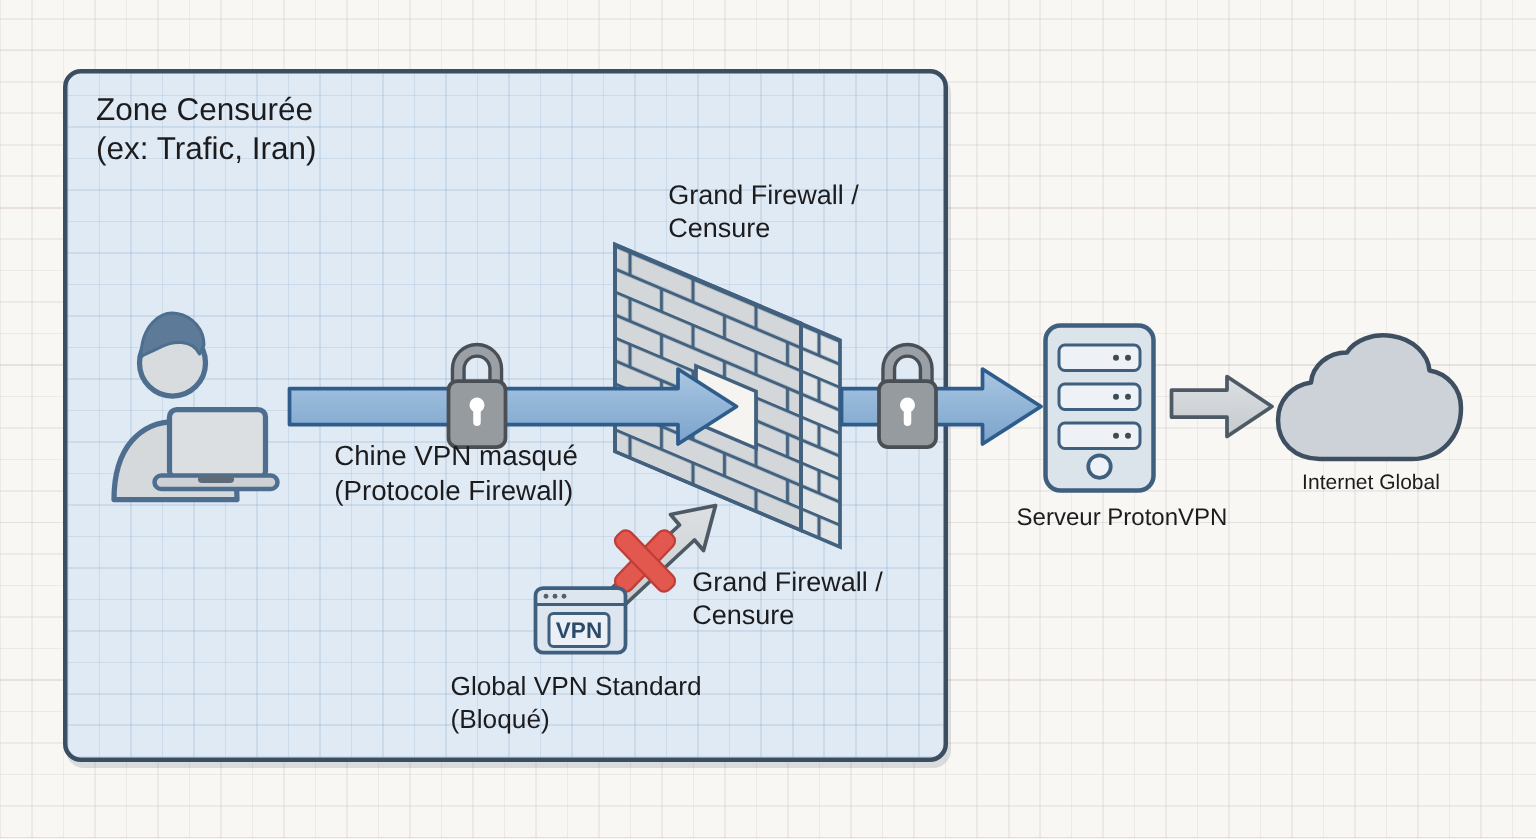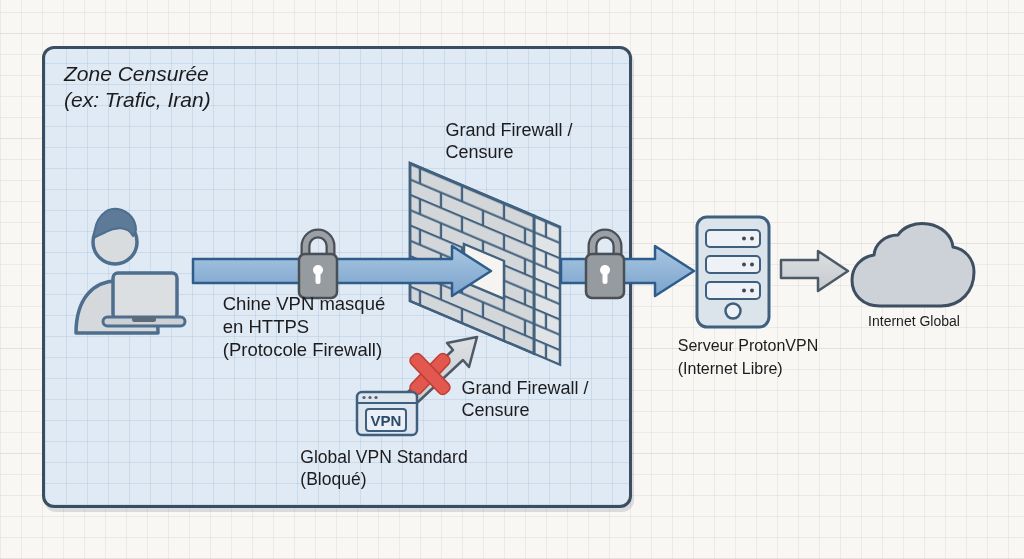--- a/index.html
+++ b/index.html
@@ -32,21 +32,21 @@
   svg.diagram{
     position:absolute;left:0;top:0;
     pointer-events:none;
   }
   .label{
     position:absolute;
     color:#1c1c1e;
     white-space:nowrap;
   }
   .label.centered{transform:translateX(-50%);text-align:left;}
-  .zone-title{left:64px;top:61px;font-size:21px;line-height:26px;font-style:italic;}
+  .zone-title{left:64px;top:61px;font-size:21px;line-height:26px;}
   .fw-top{left:509px;top:119px;font-size:18px;line-height:22px;}
   .stealth-cap{left:304px;top:292px;font-size:18.5px;line-height:23px;}
   .fw-bottom{left:525px;top:377px;font-size:18px;line-height:22px;}
   .standard-cap{left:384px;top:446px;font-size:17.5px;line-height:22px;}
   .server-label{left:748px;top:334px;font-size:16px;line-height:23px;}
   .cloud-label{left:914px;top:310px;font-size:14px;line-height:22px;}
 </style>
 </head>
 <body>
 
@@ -150,36 +150,34 @@
     <div>(ex: Trafic, Iran)</div>
   </div>
 
   <div class="label centered fw-top">
     <div>Grand Firewall /</div>
     <div>Censure</div>
   </div>
 
   <div class="label centered stealth-cap">
     <div>Chine VPN masqué</div>
-    <div>en HTTPS</div>
     <div>(Protocole Firewall)</div>
   </div>
 
   <div class="label centered fw-bottom">
     <div>Grand Firewall /</div>
     <div>Censure</div>
   </div>
 
   <div class="label centered standard-cap">
     <div>Global VPN Standard</div>
     <div>(Bloqué)</div>
   </div>
 
   <div class="label centered server-label">
     <div>Serveur ProtonVPN</div>
-    <div>(Internet Libre)</div>
   </div>
 
   <div class="label centered cloud-label">
     <div>Internet Global</div>
   </div>
 
 </div>
 
 </body></html>

